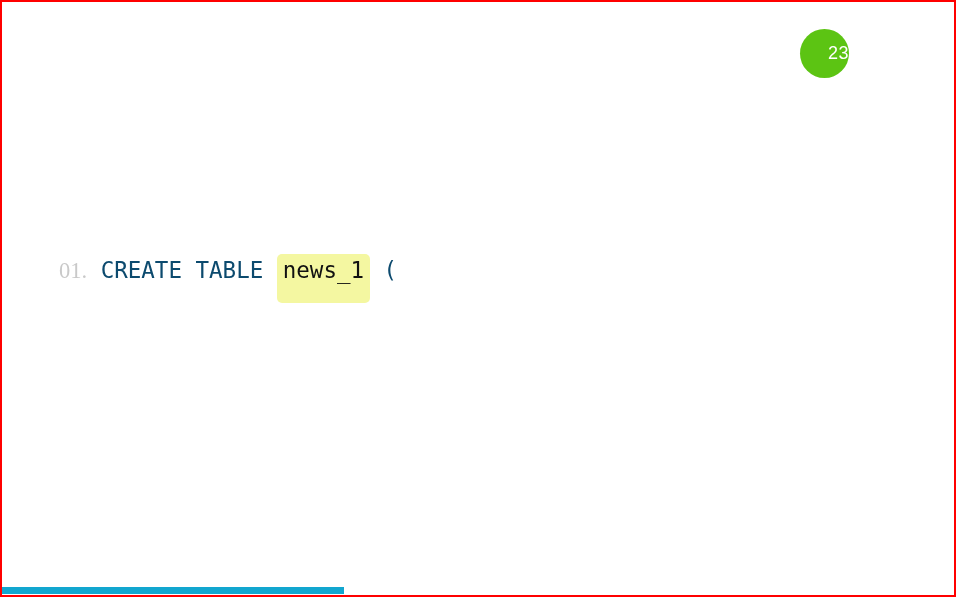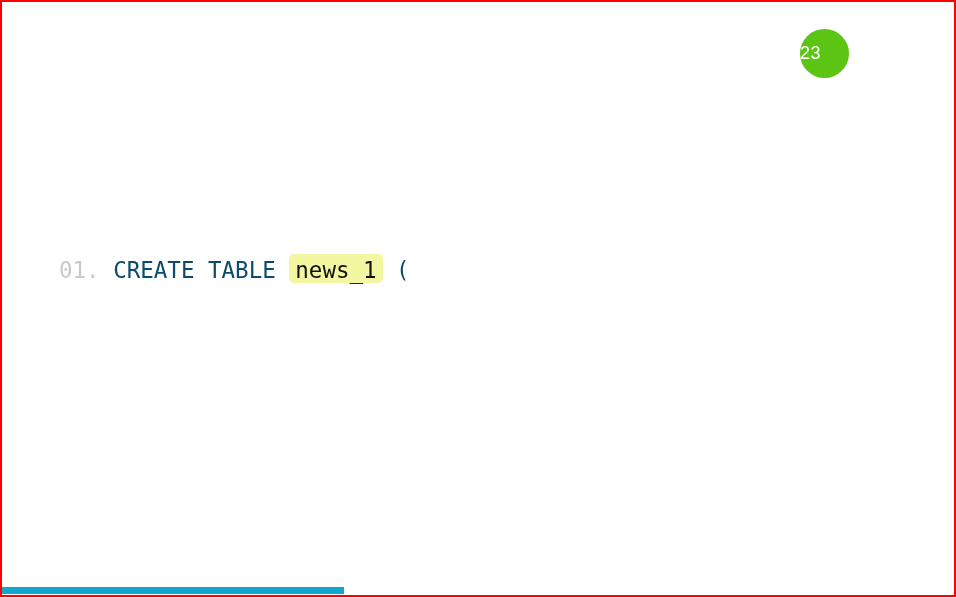--- a/index.html
+++ b/index.html
@@ -30,21 +30,21 @@
     top: 27px;
     left: 798px;
     width: 49px;
     height: 49px;
     border-radius: 50%;
     background: #5cc413;
     color: #ffffff;
     font-family: "Liberation Sans", sans-serif;
     font-size: 18px;
     line-height: 49px;
-    text-align: left;
+    text-align: right;
     letter-spacing: 0.5px;
     user-select: none;
   }
 
   
   .code-block {
     position: absolute;
     top: 104px;
     left: 57px;
     font-family: "DejaVu Sans Mono", "Liberation Mono", monospace;
@@ -56,31 +56,32 @@
 
   .code-line {
     height: 47px;
     display: block;
     white-space: pre;
   }
 
   .line-number {
     color: #c9c9c9;
     user-select: none;
+    font-family: Liberation Serif, serif;
   }
 
   .code-text {
     color: #0c4a6e;
   }
 
   
   .hl-yellow {
     background: #f4f7a1;
     border-radius: 5px;
-    padding: 3px 6px 0 6px;
+    padding: 3px 6px 20px 6px;
     color: #111111;
   }
 
   .hl-red {
     background: #f41414;
     color: #ffffff;
     border-radius: 5px;
     padding: 3px 8px 4px 8px;
     font-weight: normal;
   }

